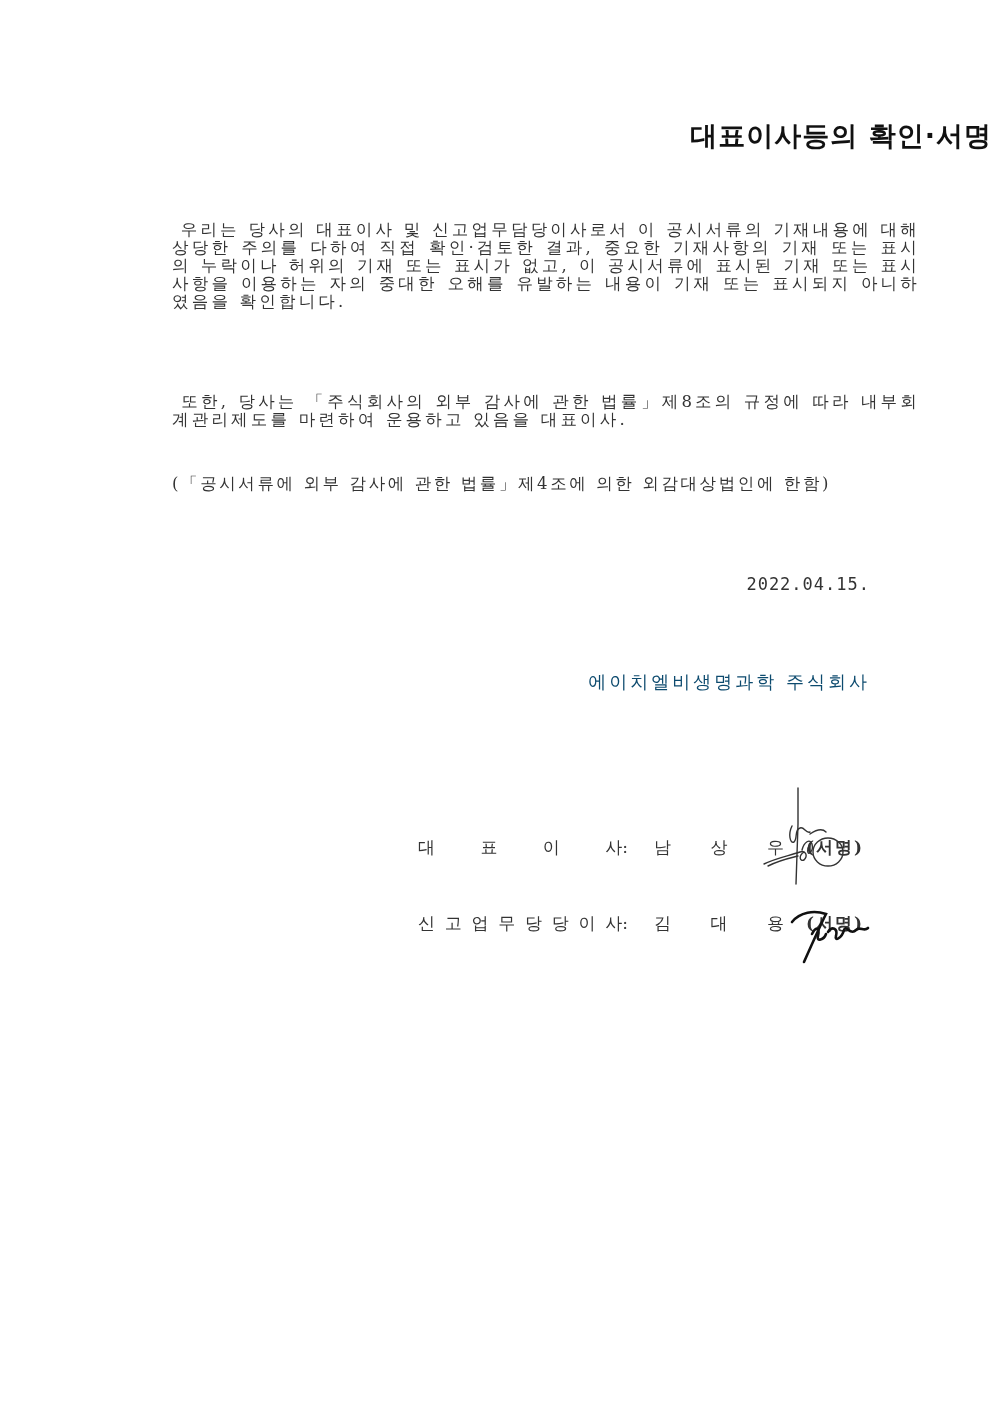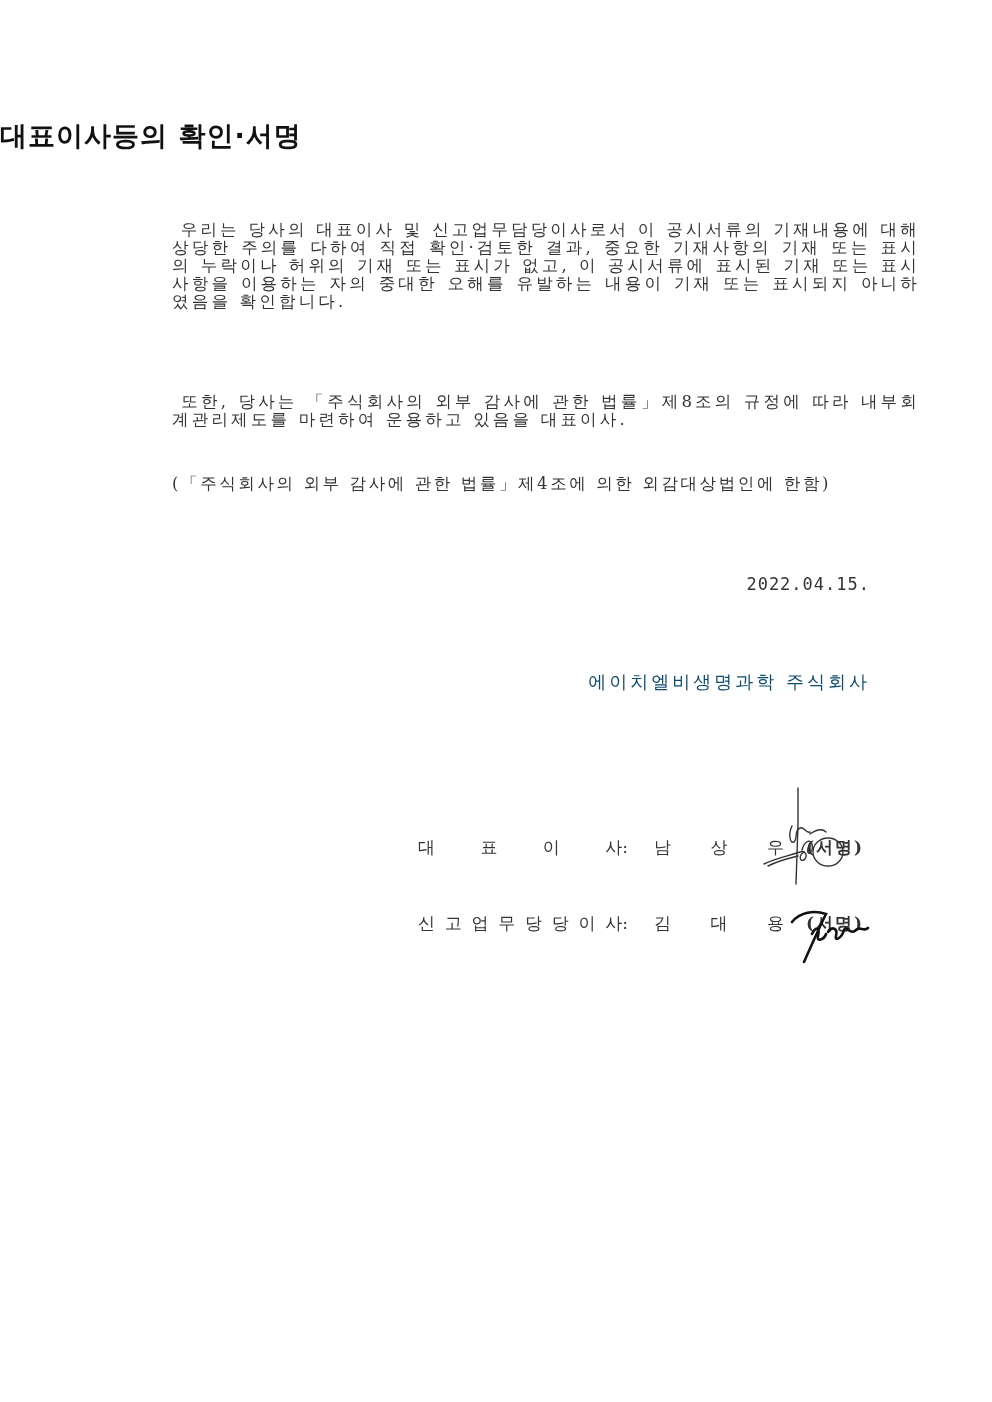--- a/index.html
+++ b/index.html
@@ -1,18 +1,18 @@
 <!DOCTYPE html>
 <html><head>
 <meta charset="utf-8">
 <style>
   html, body { margin: 0; padding: 0; background: #ffffff; }
   body { width: 992px; height: 1402px; position: relative; overflow: hidden;
          font-family: "DejaVu Serif", "Liberation Serif", serif; color: #222; }
-  .title { position: absolute; left: 0; width: 992px; top: 118px; text-align: left;
+  .title { position: absolute; left: 0; width: 992px; top: 118px; text-align: right;
            font-family: "DejaVu Sans", sans-serif; font-weight: bold; font-size: 27px;
            letter-spacing: 1px; color: #111; }
   .para { position: absolute; left: 124px; width: 748px; font-size: 16.5px;
           line-height: 18px; letter-spacing: 3.2px; text-align: justify; text-align-last: left; color: #333; margin-left: 48px; }
   .p1 { top: 221px; }
   .p2 { top: 393px; }
   .p3 { top: 475px; letter-spacing: 2.6px; }
   .date { position: absolute; right: 122px; top: 574px; font-family: "DejaVu Sans Mono", monospace;
           font-size: 17px; letter-spacing: 1px; color: #333; }
   .company { position: absolute; right: 122px; top: 670px; font-size: 18px; letter-spacing: 3px; color: #0c4a6e; }
@@ -28,21 +28,21 @@
 <body>
 
 <div>
 
   <div class="title">대표이사등의 확인·서명</div>
 
   <div class="para p1">&nbsp;<span>우리는 당사의 대표이사 및 신고업무담당이사로서 이 공시서류의 기재내용에 대해 상당한 주의를 다하여 직접 확인·검토한 결과, 중요한 기재사항의 기재 또는 표시의 누락이나 허위의 기재 또는 표시가 없고, 이 공시서류에 표시된 기재 또는 표시사항을 이용하는 자의 중대한 오해를 유발하는 내용이 기재 또는 표시되지 아니하였음을 확인합니다.</span></div>
 
   <div class="para p2">&nbsp;<span>또한, 당사는 「주식회사의 외부 감사에 관한 법률」제8조의 규정에 따라 내부회계관리제도를 마련하여 운용하고 있음을 대표이사.</span></div>
 
-  <div class="para p3">(「주식회사의 외부 감사에 관한 법률」제4조에 의한 외감대상법인에 한함)</div>
+  <div class="para p3">(「공시서류에 외부 감사에 관한 법률」제4조에 의한 외감대상법인에 한함)</div>
 
   <div class="date">2022.04.15.</div>
 
   <div class="company">에이치엘비생명과학 주식회사</div>
 
   <div class="sig-row row1">
     <div class="role">
       <span>대</span>
       <span>표</span>
       <span>이</span>

